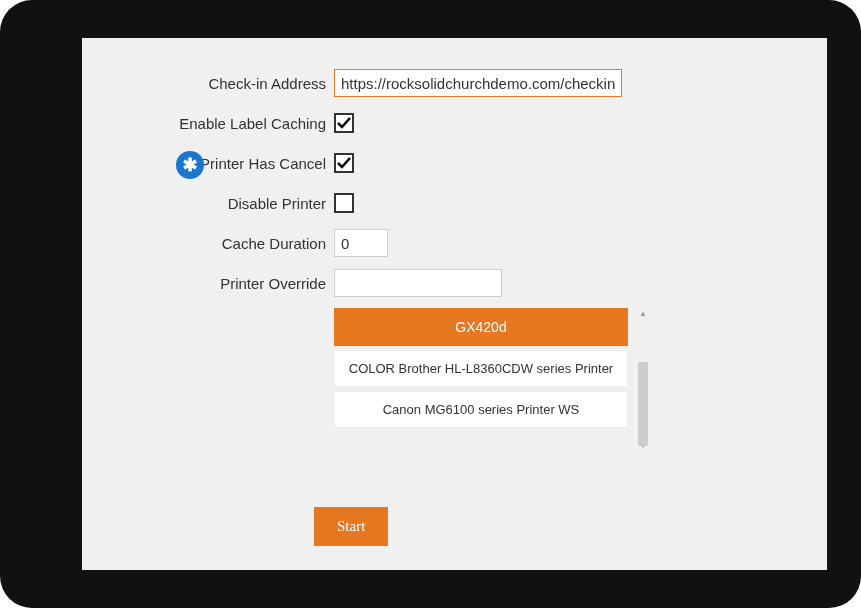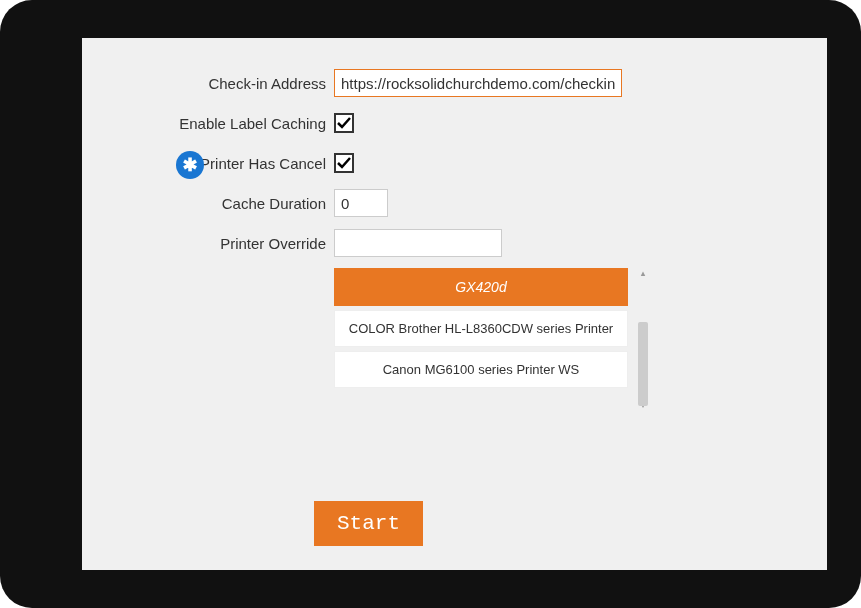--- a/index.html
+++ b/index.html
@@ -113,21 +113,20 @@
       padding: 10px 4px;
       margin-bottom: 4px;
       cursor: pointer;
       border: 1px solid #eee;
     }
     .printer-item.selected {
       background: #e87722;
       color: #fff;
       border: 1px solid #e87722;
       font-size: 14px;
-      font-style: italic;
     }
     .scrollbar {
       width: 10px;
       margin-left: 10px;
       position: relative;
     }
     .scroll-arrow {
       font-size: 9px;
       color: #999;
       text-align: center;
@@ -151,24 +150,24 @@
     }
     .button-row {
       position: absolute;
       bottom: 24px;
       left: 232px;
       display: flex;
       gap: 10px;
     }
     .btn {
       padding: 10px 22px;
-      font-size: 21px;
+      font-size: 15px;
       border: 1px solid #ccc;
       cursor: pointer;
-      font-family: Liberation Mono, monospace;
+      font-family: Liberation Serif, serif;
     }
     .btn-primary {
       background: #e87722;
       color: #fff;
       border: 1px solid #e87722;
     }
     .btn-secondary {
       background: #fff;
       color: #333;
     }
@@ -205,20 +204,26 @@
         </div>
         <div class="control-col">
           <span class="checkbox">
             <svg viewBox="0 0 16 16">
                 <path d="M2 8 L6 12 L14 3" stroke="#000" stroke-width="2.5" fill="none"></path>
               </svg>
           </span>
         </div>
       </div>
 
+      <div class="form-row">
+        <div class="label-col">Disable Printer</div>
+        <div class="control-col">
+          <span class="checkbox"></span>
+        </div>
+      </div>
 
       <div class="form-row">
         <div class="label-col">Cache Duration</div>
         <div class="control-col">
           <input type="text" class="text-input small" value="0" style="">
         </div>
       </div>
 
       <div class="form-row">
         <div class="label-col">Printer Override</div>

